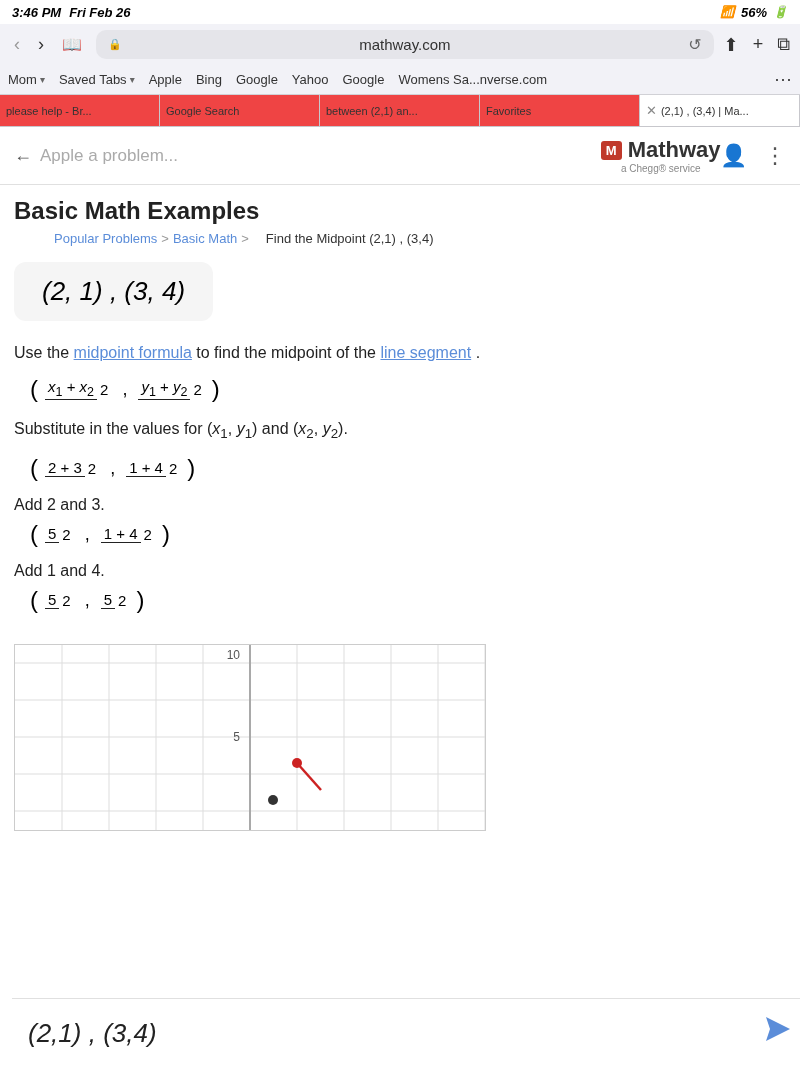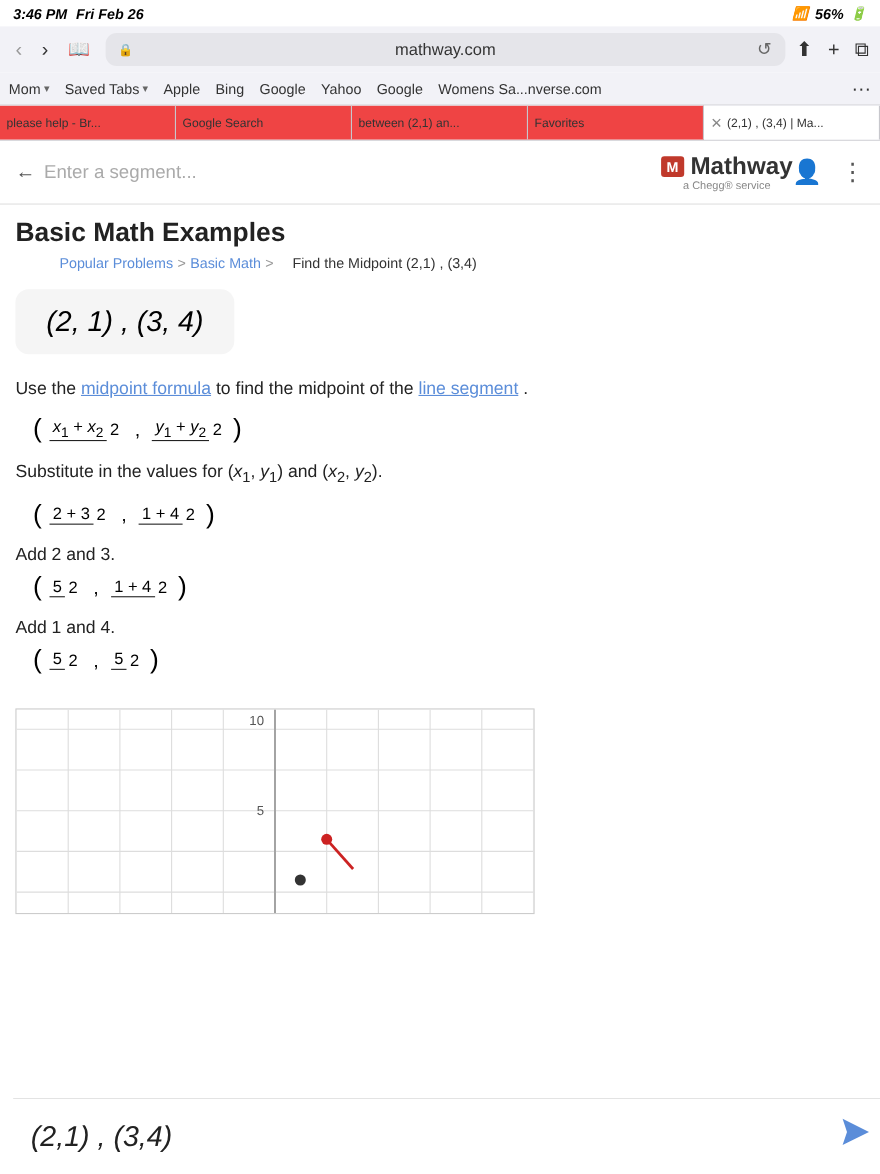--- a/index.html
+++ b/index.html
@@ -208,21 +208,21 @@
     <span class="tab-close">✕</span>
     <span class="tab-title">(2,1) , (3,4) | Ma...</span>
   </div>
 </div>
 
 <div class="page-content">
 
   <div class="page-toolbar">
     <div class="enter-problem" style="border:none;padding:0;flex:1;">
       <span class="enter-back-arrow">←</span>
-      <span class="enter-problem-text">Enter a segment...</span>
+      <span class="enter-problem-text">Apple a problem...</span>
     </div>
     <div class="mathway-logo">
       <div class="mathway-logo-img">
         <span class="mathway-logo-box">M</span>
         <span class="mathway-logo-text">Mathway</span>
       </div>
       <div class="mathway-sub">a Chegg® service</div>
     </div>
     <div class="toolbar-icons">
       <button class="toolbar-icon-btn" style="font-size:22px;">👤</button>

